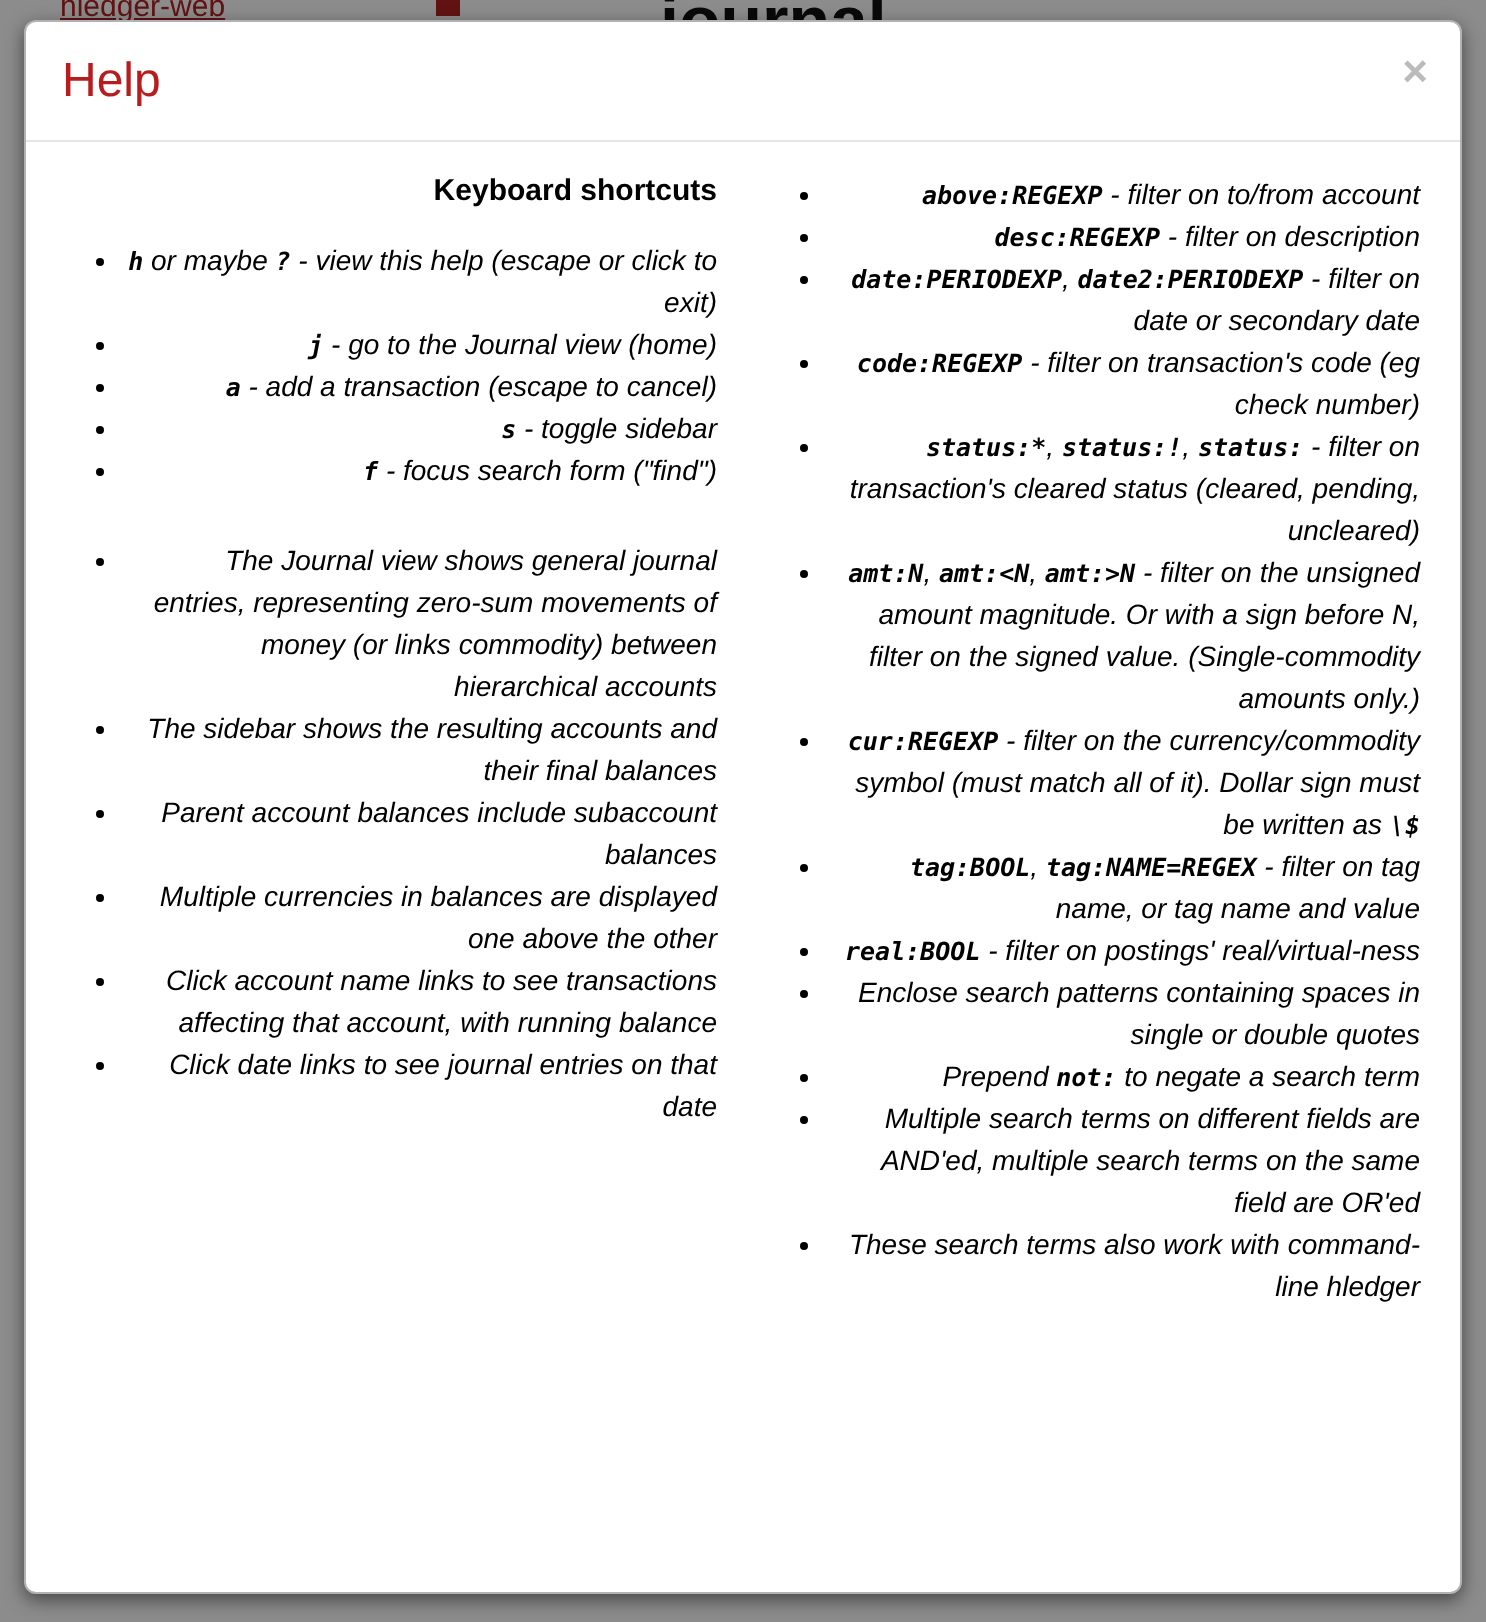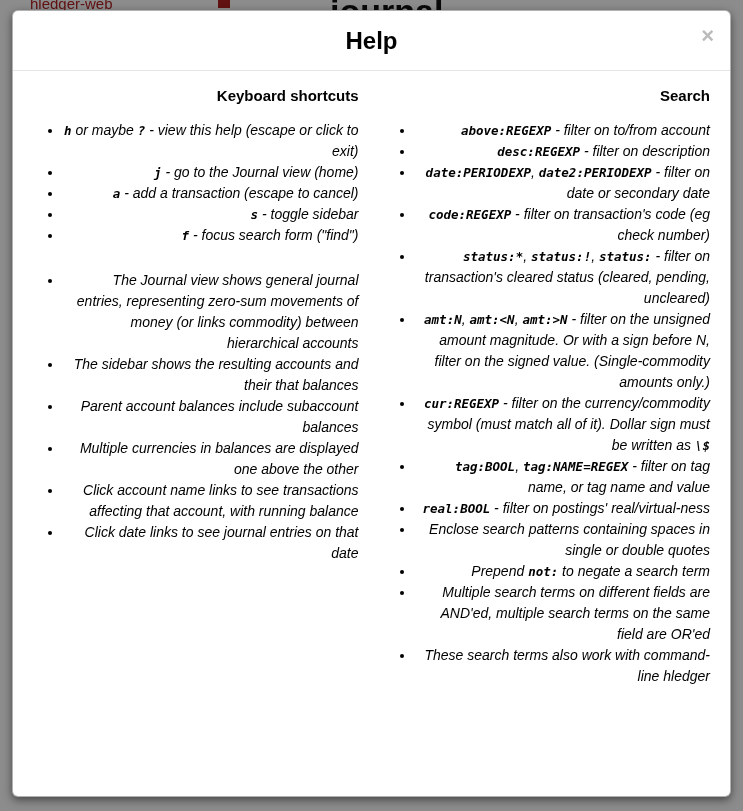--- a/index.html
+++ b/index.html
@@ -41,23 +41,22 @@
     border-radius: 6px;
     box-shadow: 0 3px 9px rgba(0,0,0,0.5);
     overflow: hidden;
   }
   .modal-header {
     position: relative;
     padding: 16px 18px 14px;
     border-bottom: 1px solid #e5e5e5;
   }
   .modal-title {
-    font-size: 24px; font-weight: 700; color: #000000;
+    font-size: 24px; font-weight: 400; color: #b91c1c;
     line-height: 1.2;
-    text-align: center;
   }
   .close {
     position: absolute; right: 16px; top: 14px;
     background: none; border: none;
     font-size: 22px; line-height: 1; font-weight: bold;
     color: #bbbbbb; cursor: pointer;
     font-family: "Liberation Sans", sans-serif;
   }
   .modal-body {
     padding: 16px 20px 10px;
@@ -106,29 +105,28 @@
         <div class="help-heading">Keyboard shortcuts</div>
         <ul class="help-list">
           <li><code>h</code> or maybe <code>?</code> - view this help (escape or click to exit)</li>
           <li><code>j</code> - go to the Journal view (home)</li>
           <li><code>a</code> - add a transaction (escape to cancel)</li>
           <li><code>s</code> - toggle sidebar</li>
           <li><code>f</code> - focus search form ("find")</li>
         </ul>
         <ul class="help-list">
           <li>The Journal view shows general journal entries, representing zero-sum movements of money (or links commodity) between hierarchical accounts</li>
-          <li>The sidebar shows the resulting accounts and their that balances</li>
+          <li>The sidebar shows the resulting accounts and their final balances</li>
           <li>Parent account balances include subaccount balances</li>
           <li>Multiple currencies in balances are displayed one above the other</li>
           <li>Click account name links to see transactions affecting that account, with running balance</li>
           <li>Click date links to see journal entries on that date</li>
         </ul>
       </div>
       <div class="help-col">
-        <div class="help-heading">Search</div>
         <ul class="help-list">
           <li><code>above:REGEXP</code> - filter on to/from account</li>
           <li><code>desc:REGEXP</code> - filter on description</li>
           <li><code>date:PERIODEXP</code>, <code>date2:PERIODEXP</code> - filter on date or secondary date</li>
           <li><code>code:REGEXP</code> - filter on transaction's code (eg check number)</li>
           <li><code>status:*</code>, <code>status:!</code>, <code>status:</code> - filter on transaction's cleared status (cleared, pending, uncleared)</li>
           <li><code>amt:N</code>, <code>amt:&lt;N</code>, <code>amt:&gt;N</code> - filter on the unsigned amount magnitude. Or with a sign before N, filter on the signed value. (Single-commodity amounts only.)</li>
           <li><code>cur:REGEXP</code> - filter on the currency/commodity symbol (must match all of it). Dollar sign must be written as <code>\$</code></li>
           <li><code>tag:BOOL</code>, <code>tag:NAME=REGEX</code> - filter on tag name, or tag name and value</li>
           <li><code>real:BOOL</code> - filter on postings' real/virtual-ness</li>

